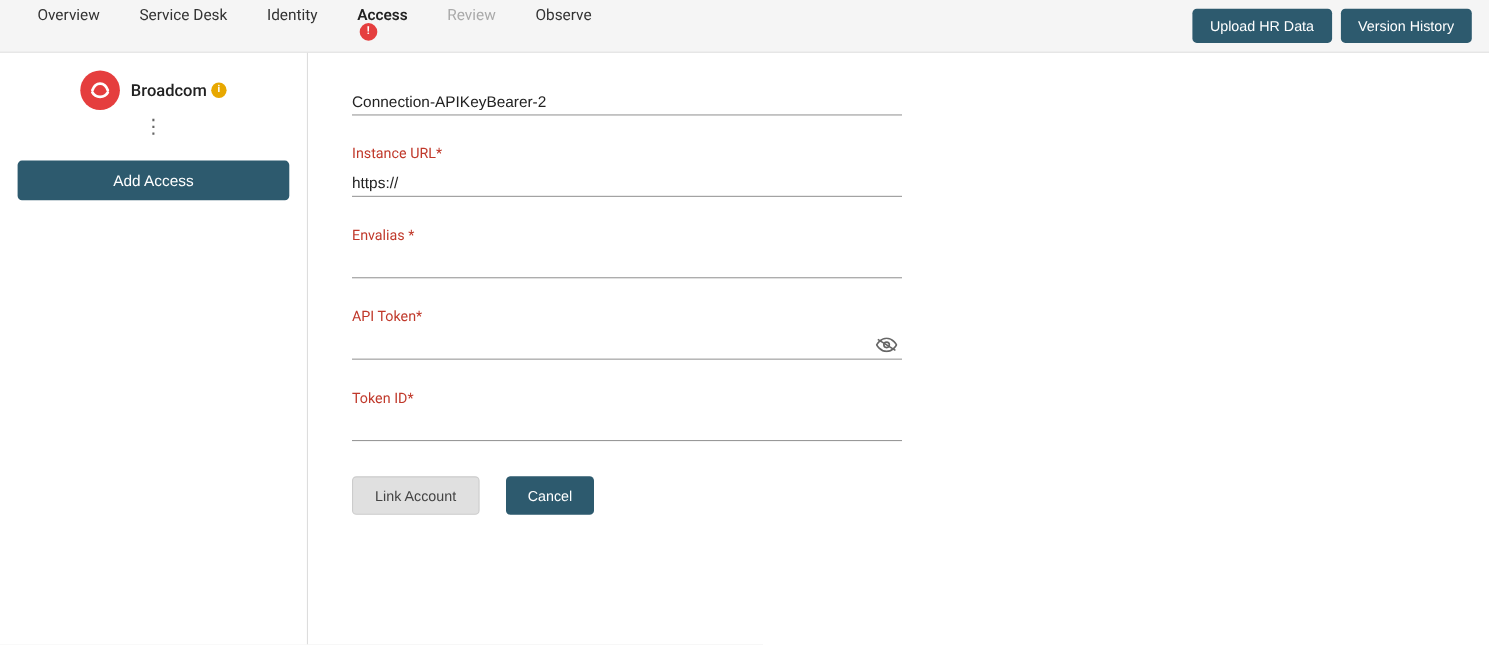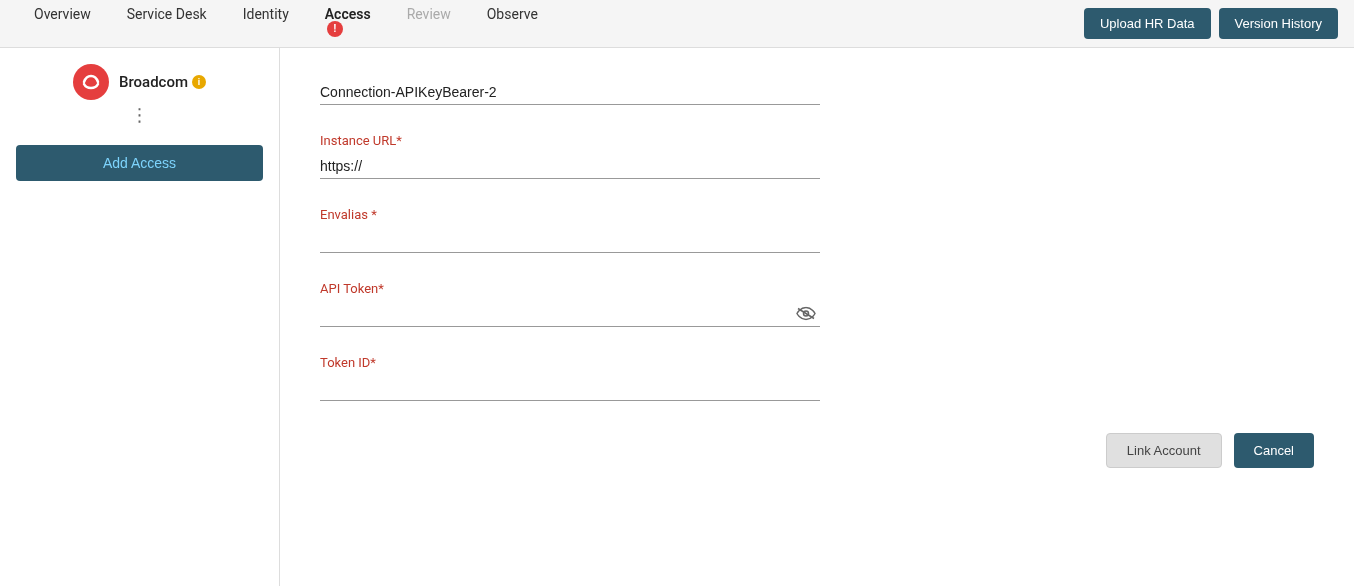--- a/index.html
+++ b/index.html
@@ -130,21 +130,21 @@
       font-weight: bold;
     }
     .more-icon {
       color: #666;
       font-size: 18px;
       cursor: pointer;
       padding: 4px;
     }
     .add-access-btn {
       background: #2d5a6e;
-      color: #7dd3fc;
+      color: #ffffff;
       border: none;
       padding: 10px 24px;
       border-radius: 4px;
       font-size: 14px;
       font-weight: 500;
       cursor: pointer;
       width: 100%;
       text-align: center;
     }
 
@@ -195,23 +195,22 @@
       position: absolute;
       right: 4px;
       top: 50%;
       transform: translateY(-50%);
       color: #666;
       cursor: pointer;
       font-size: 16px;
     }
     .form-actions {
       display: flex;
-      gap: 12px;
+      gap: 24px;
       margin-top: 32px;
-      justify-content: flex-end;
     }
     .btn-secondary {
       background: #e0e0e0;
       color: #444;
       border: 1px solid #ccc;
       padding: 9px 20px;
       border-radius: 4px;
       font-size: 13px;
       cursor: pointer;
     }

